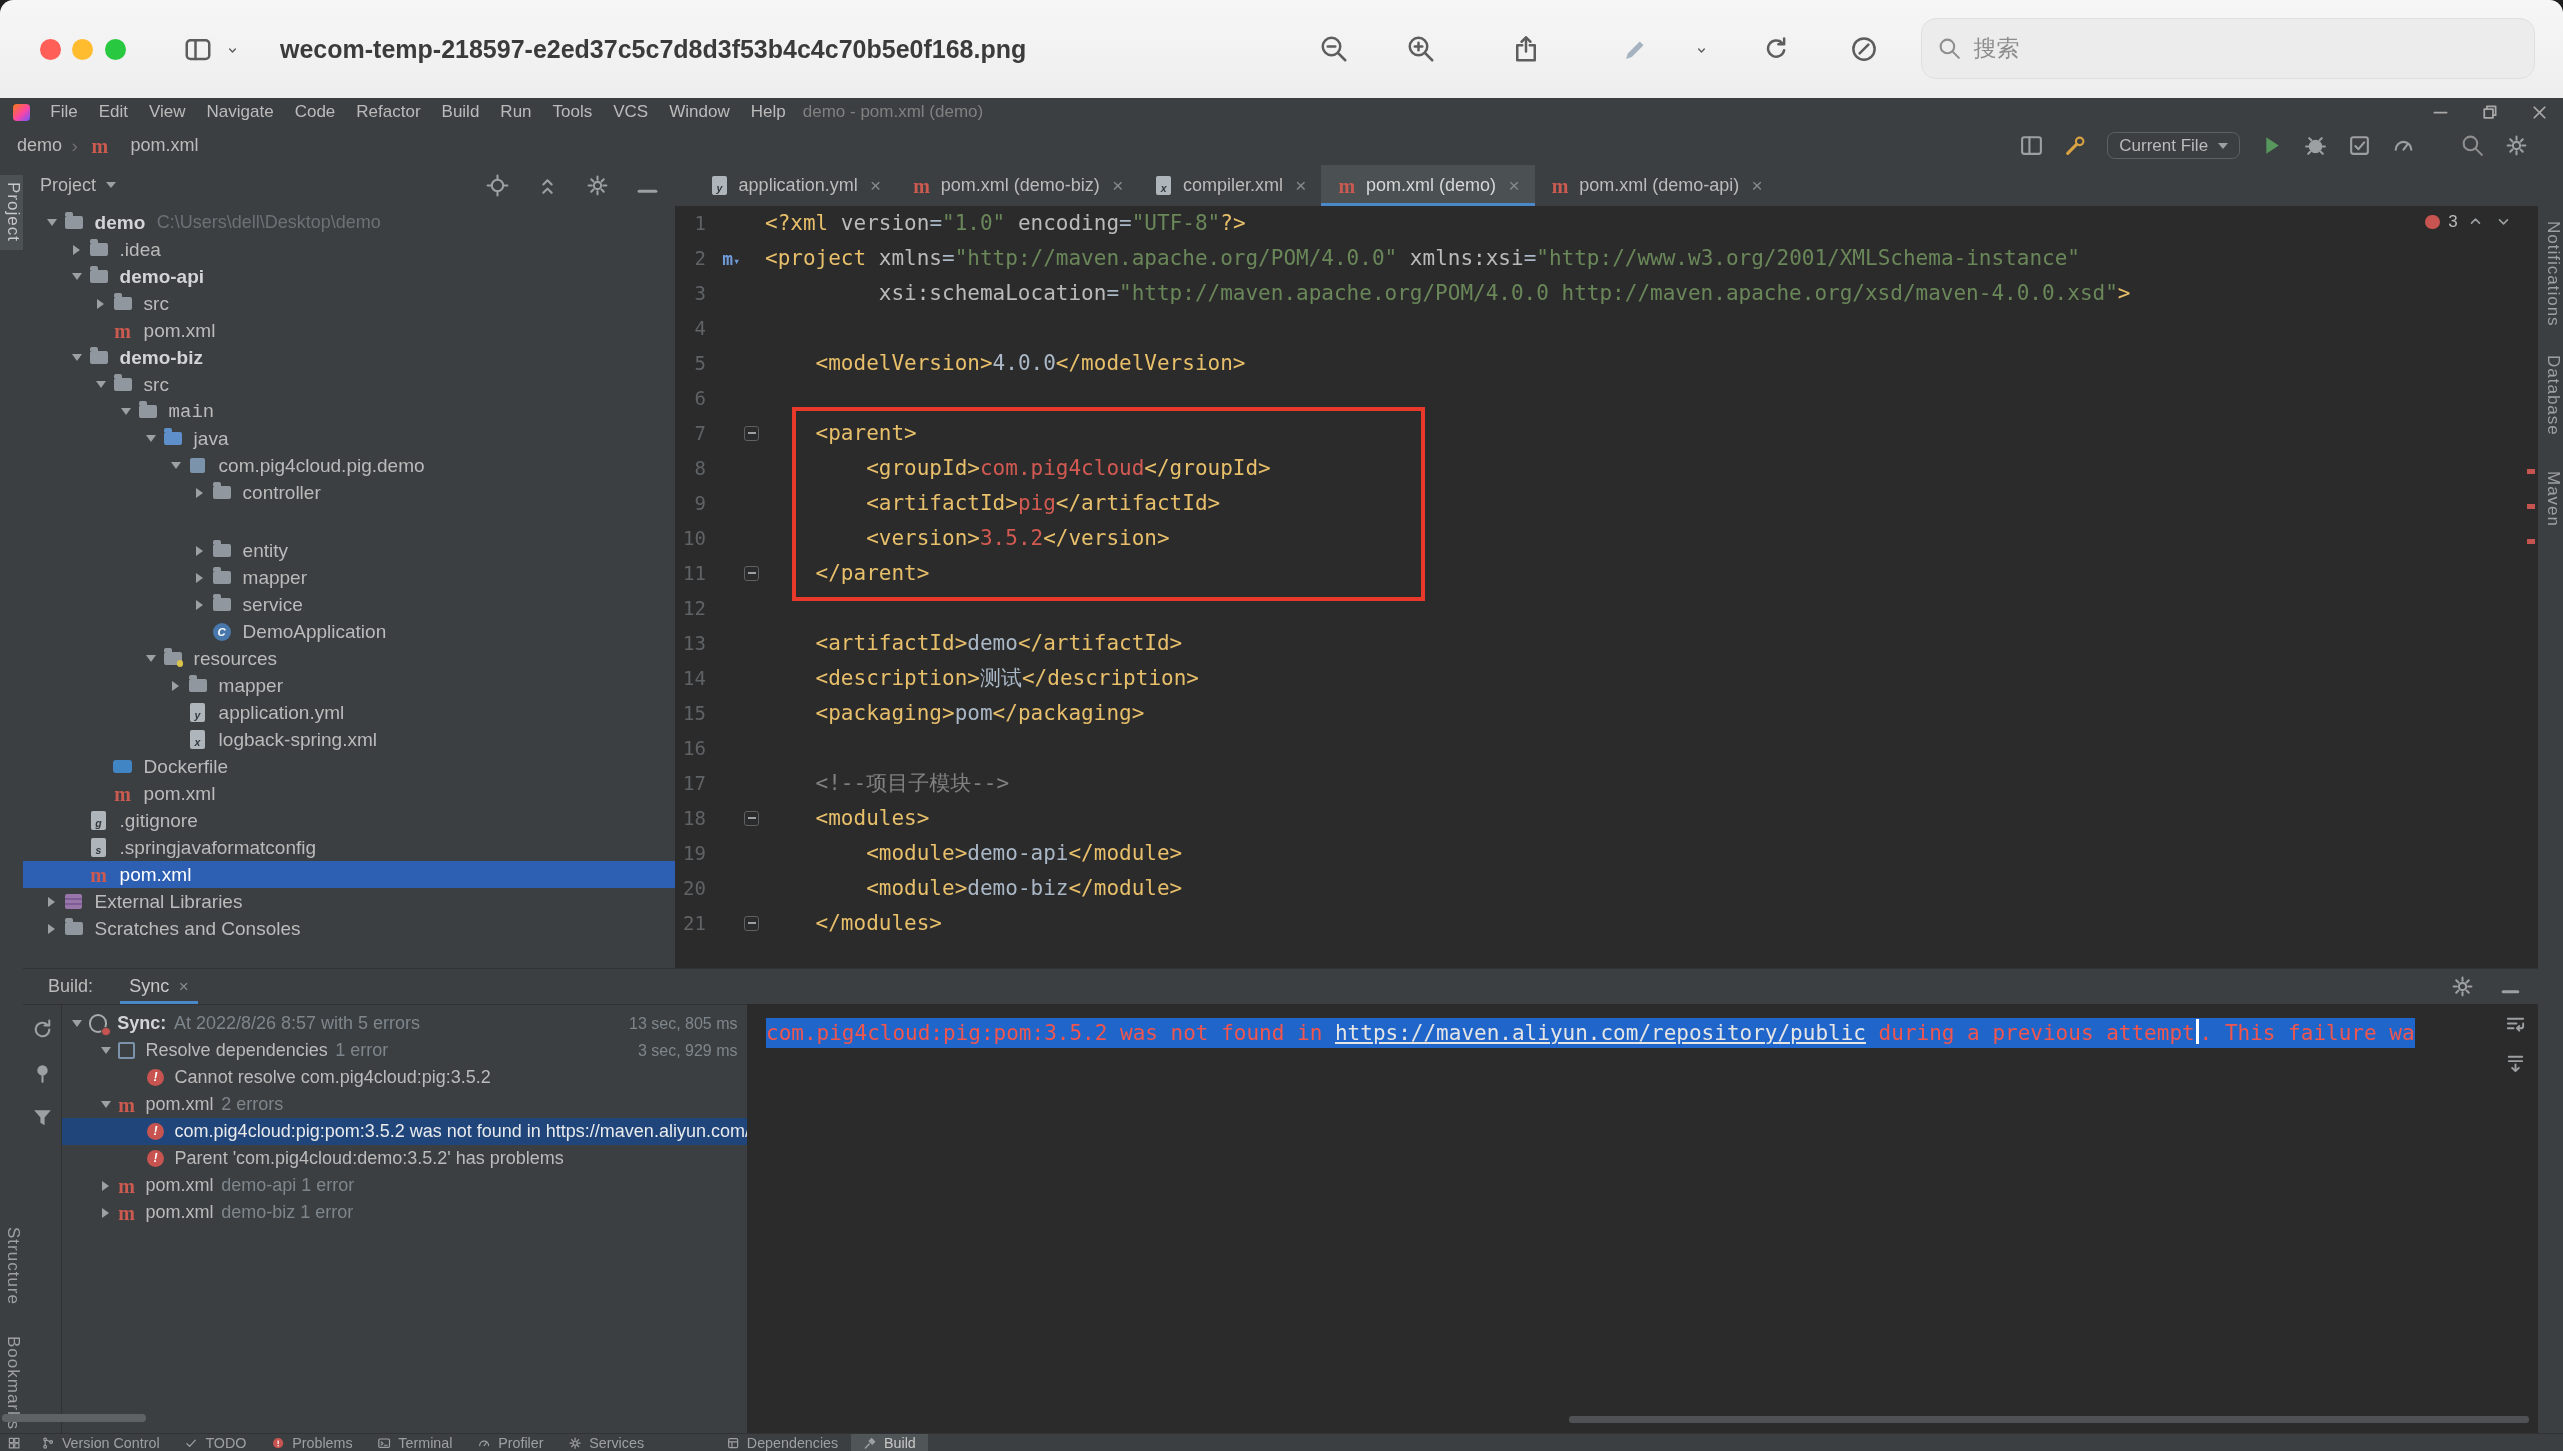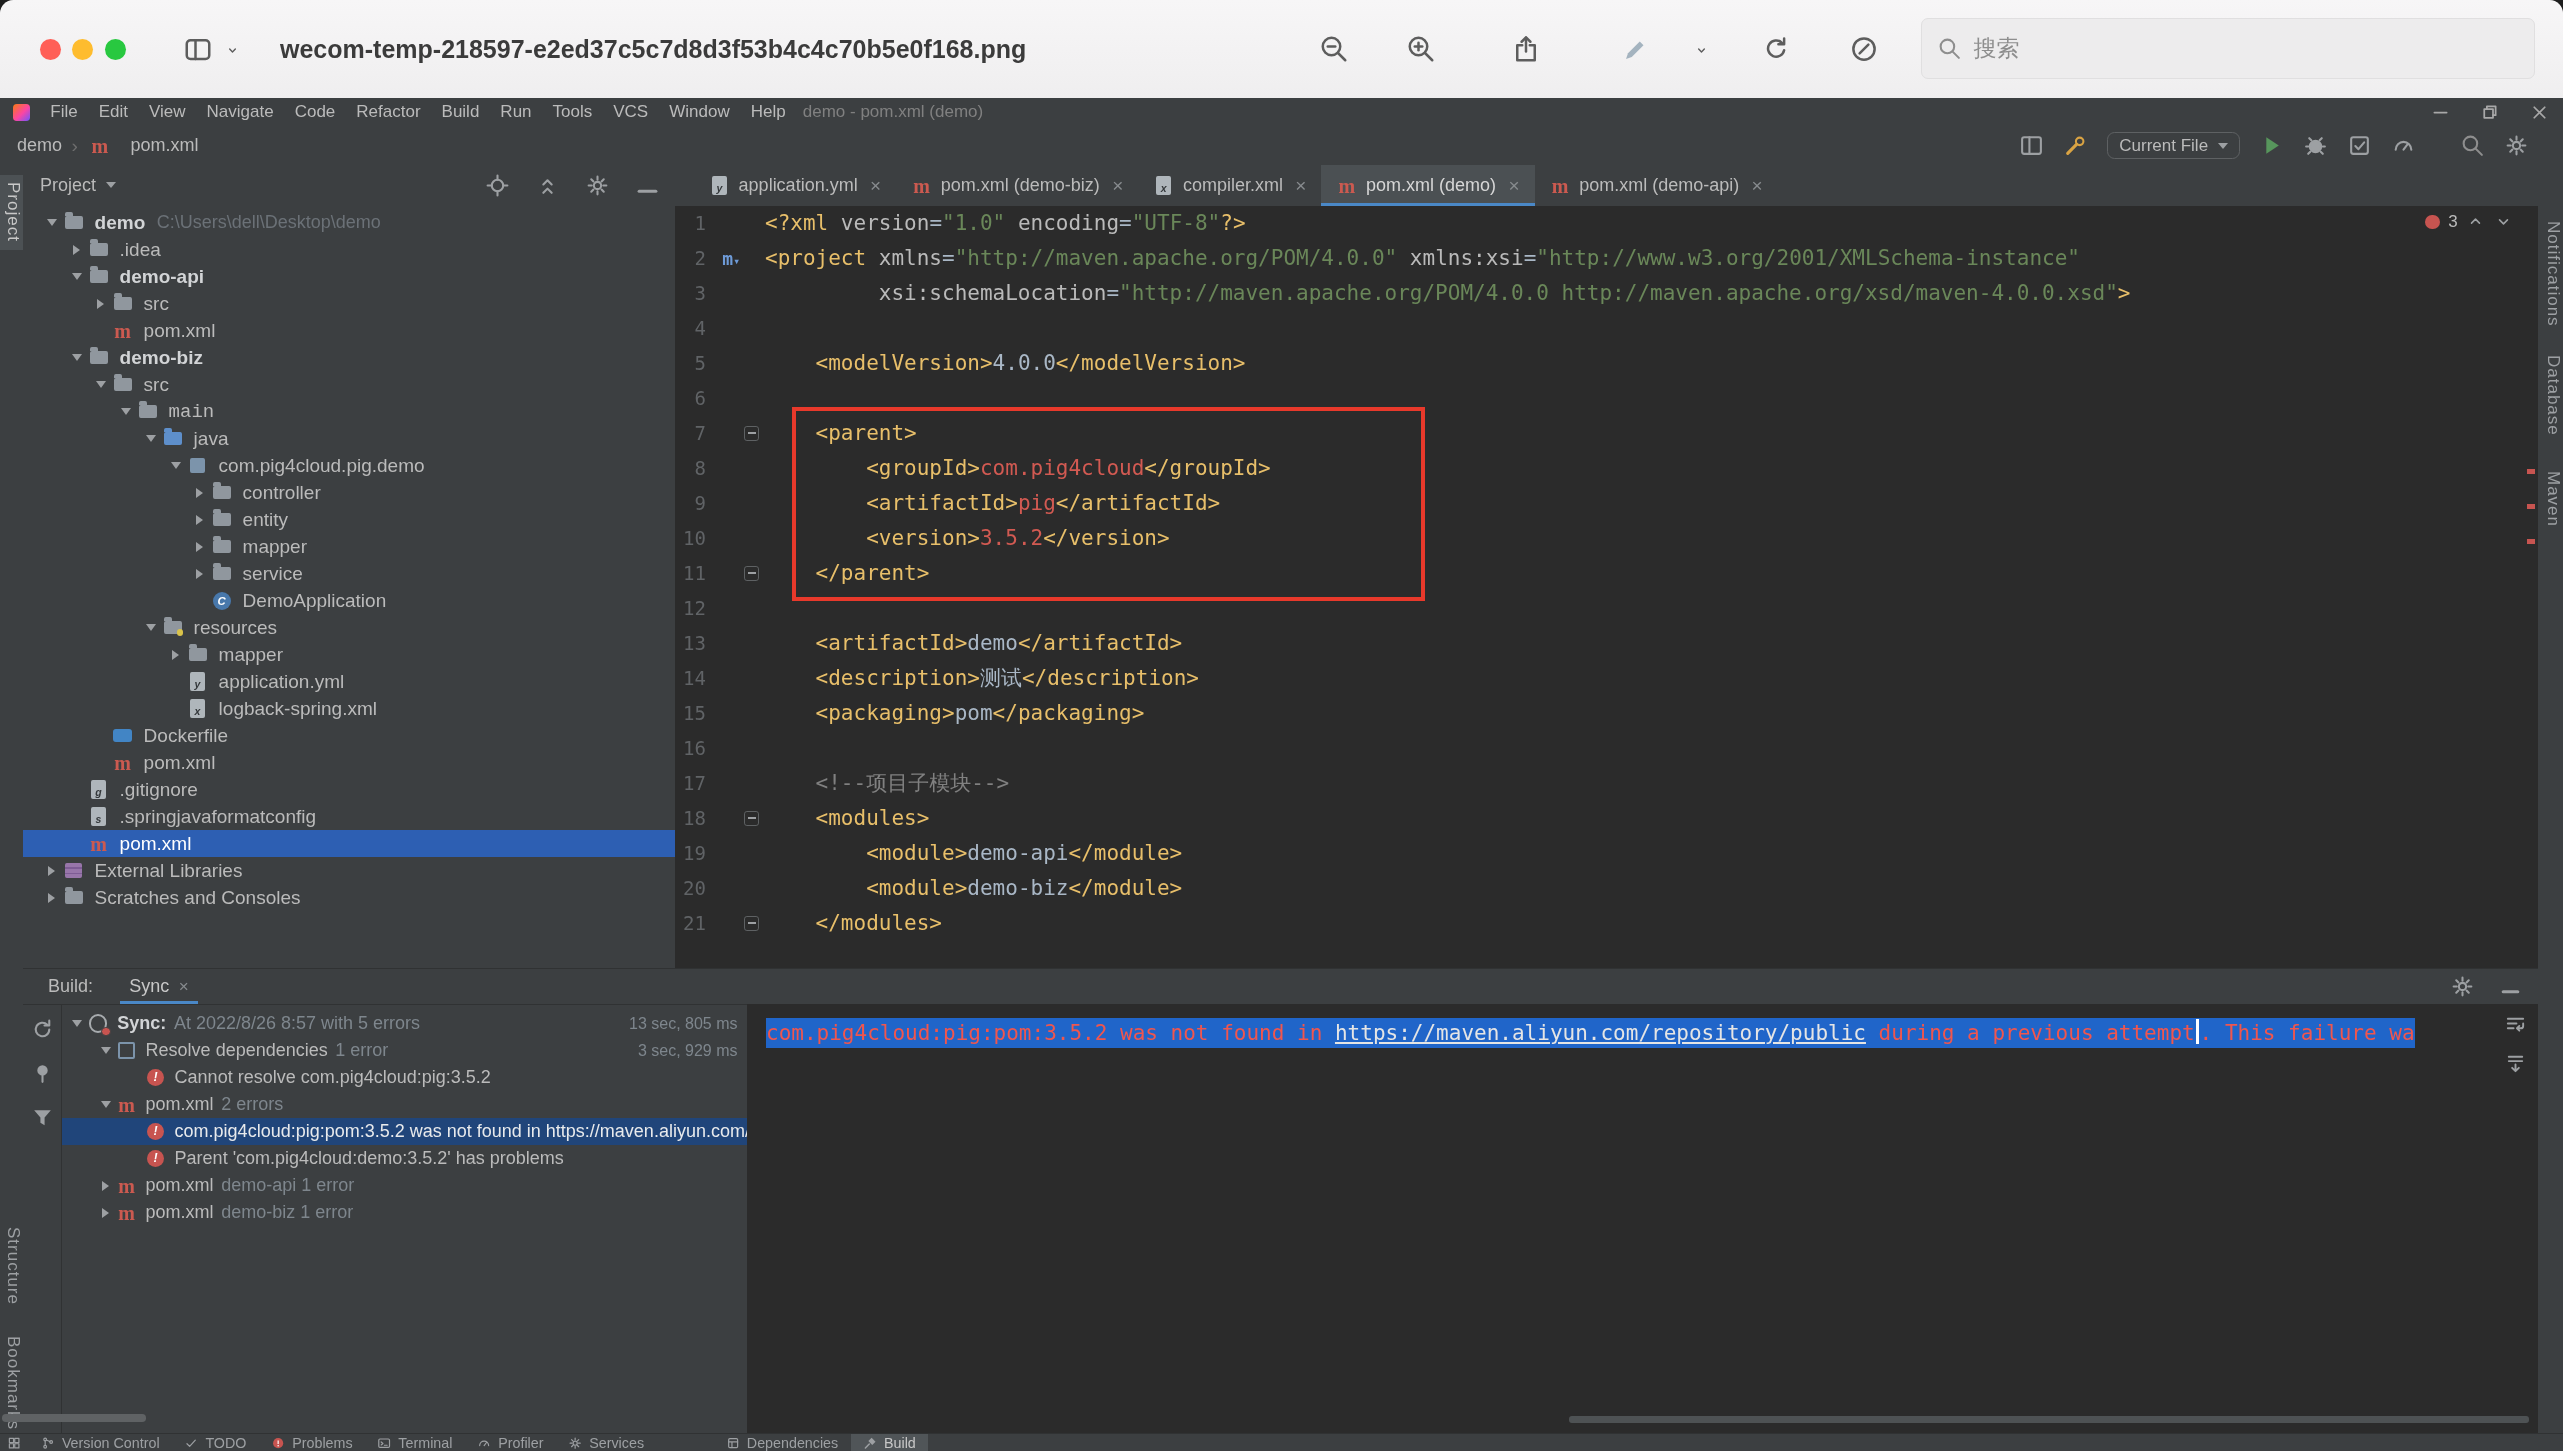--- a/index.html
+++ b/index.html
@@ -7,21 +7,21 @@
 
   
   .mac-toolbar{position:absolute;left:0;top:0;right:0;height:98px;background:linear-gradient(#F7F6F7,#EFEEEF);border-bottom:1px solid #C9C8C9}
   .tl{position:absolute;top:39px;width:21px;height:21px;border-radius:50%}
   .tl.red{left:40px;background:#FF5F57}.tl.yellow{left:72px;background:#FEBC2E}.tl.green{left:105px;background:#28C840}
   .mac-title{position:absolute;left:280px;top:50%;transform:translateY(-50%);font-size:25px;font-weight:700;color:#3B3B3B;white-space:nowrap}
   .mac-ico{position:absolute;top:34px;width:30px;height:30px;display:inline-block}
   .mac-ico svg{width:100%;height:100%}
   .mac-chev{position:absolute;top:42px;width:17px;height:17px}
   .mac-chev svg{width:100%;height:100%}
-  .search-field{position:absolute;left:1921px;top:18px;width:614px;height:61px;background:#EDECED;border:1px solid #E0DFE0;border-radius:7px;display:flex;align-items:center;gap:11.4px;padding:0 15px;box-sizing:border-box}
+  .search-field{position:absolute;left:1921px;top:18px;width:614px;height:61px;background:#EDECED;border:1px solid #E0DFE0;border-radius:15px;display:flex;align-items:center;gap:11.4px;padding:0 15px;box-sizing:border-box}
   .search-field .sf-ico{width:25px;height:25px}
   .search-field .sf-ico svg{width:100%;height:100%}
   .search-field .ph{color:#8E8E8E;font-size:23px}
 
   
   .ide{position:absolute;left:0;top:98px;width:2563px;height:1354px;background:#2B2B2B;color:#BBBBBB}
   .menubar{position:absolute;left:0;top:0;right:0;height:28.5px;background:#3C3F41;border-bottom:6px solid #eab308;display:flex;align-items:center}
   .idea-logo{width:17px;height:17px;border-radius:3.8px;margin:0 9.5px 0 13.3px;background:linear-gradient(135deg,#F97A12,#FC45A4 55%,#6B57FF);flex:none}
   .menus{display:flex;align-items:center}
   .menu-item{padding:0 10.5px;font-size:17px;color:#BBBBBB;white-space:nowrap}
@@ -422,21 +422,21 @@
           </div>
           <div class="trow" style="padding-left: 167px;">
             <span class="chev">
               <i class="chev-r"></i>
             </span>
             <span class="t-ico">
               <i class="t-folder"></i>
             </span>
             <span class="lbl">controller</span>
           </div>
-          <div class="trow" style="padding-left: 167px;">
+          <div class="trow" style="padding-left: 167px; margin-top: 31px;">
             <span class="chev">
               <i class="chev-r"></i>
             </span>
             <span class="t-ico">
               <i class="t-folder"></i>
             </span>
             <span class="lbl">entity</span>
           </div>
           <div class="trow" style="padding-left: 167px;">
             <span class="chev">

